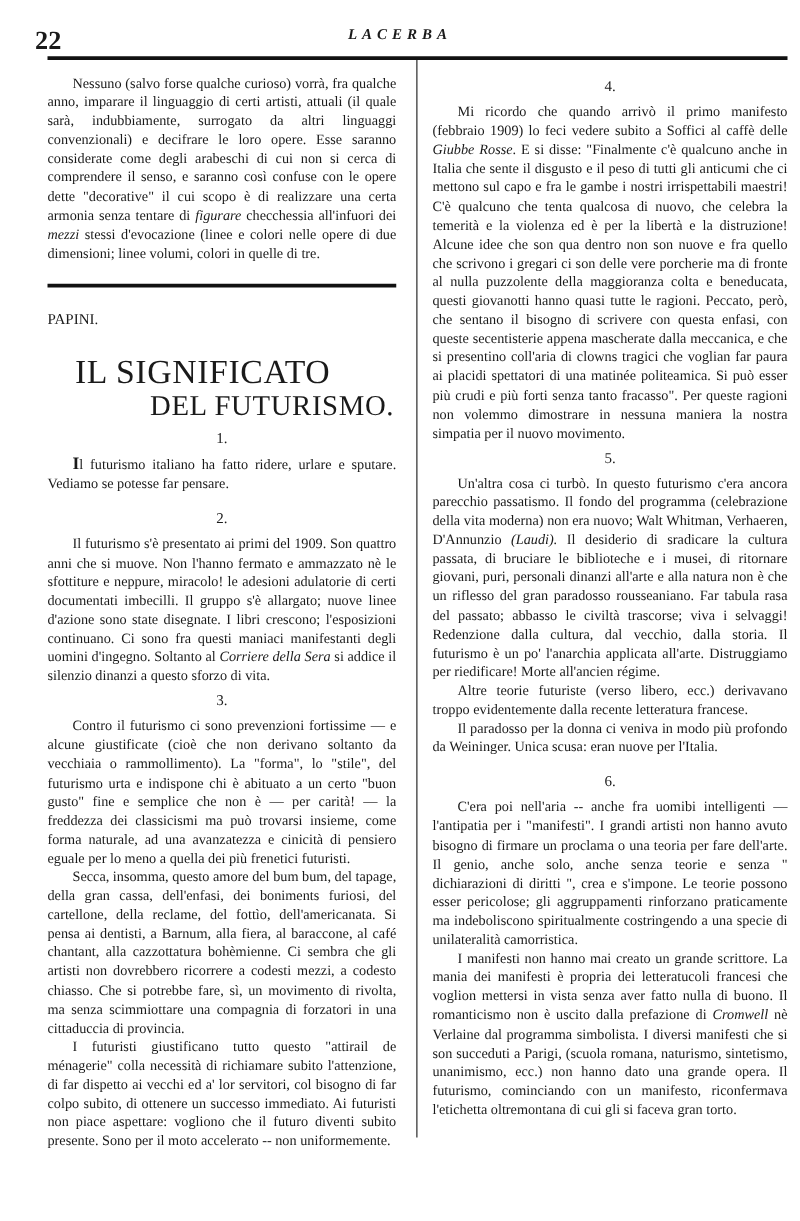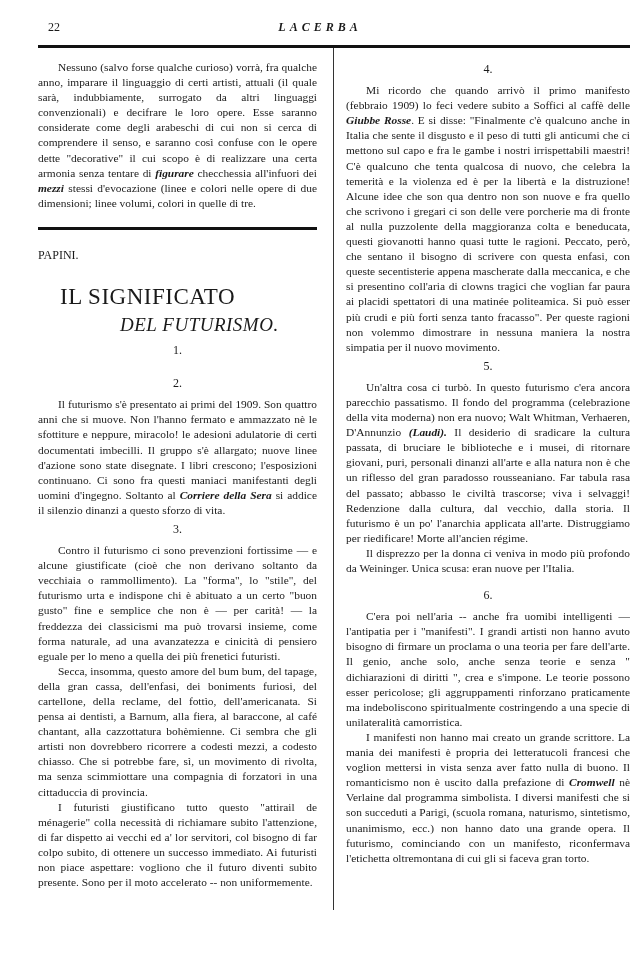--- a/index.html
+++ b/index.html
@@ -1,71 +1,73 @@
 <!DOCTYPE html>
 <html><head>
 <meta charset="utf-8">
 <style>
   html, body { margin: 0; padding: 0; background: #ffffff; }
   body { width: 640px; height: 977px; position: relative; overflow: hidden;
          font-family: "Liberation Serif", "DejaVu Serif", serif; color: #1a1a1a; }
-  .page-number { position: absolute; left: 48px; top: 20px; font-size: 12px; font-weight: normal; }
+  .page-number { position: absolute; left: 28px; top: 20px; font-size: 21px; font-weight: bold; }
   .masthead { position: absolute; left: 0; width: 640px; top: 20px; text-align: center;
               font-size: 12px; font-style: italic; font-weight: bold; letter-spacing: 4px; }
   .header-rule { position: absolute; left: 38px; width: 592px; top: 45px; height: 3px; background: #111; }
   .col-divider { position: absolute; left: 270px; top: 48px; width: 1px; height: 862px; background: #333; }
   .col-divider.main { left: 333px; top: 48px; height: 862px; }
   .column { position: absolute; font-size: 11.4px; line-height: 15.1px; text-align: justify; }
   .col-left { left: 38px; width: 279px; top: 60px; }
   .col-right { left: 346px; width: 284px; top: 58px; }
   p { margin: 0; text-indent: 20px; }
   p.noindent { text-indent: 0; }
   .sec-num { text-align: center; margin: 4px 0 6px; font-size: 12px; }
   .rule-section { height: 3px; background: #111; margin: 16px 0 18px; }
   .byline { font-size: 12px; margin-bottom: 17px; }
-  .title1 { font-size: 23px; line-height: 28px; margin-left: 22px; letter-spacing: 0.5px; margin-top: 20px; }
-  .title2 { font-size: 19px; line-height: 28px; margin-left: 82px; letter-spacing: 0.5px; margin-bottom: 4px; font-style: italic; }
+  .title1 { font-size: 27px; line-height: 28px; margin-left: 22px; letter-spacing: 0.5px; margin-top: 20px; }
+  .title2 { font-size: 23px; line-height: 28px; margin-left: 82px; letter-spacing: 0.5px; margin-bottom: 4px; }
   .dropcap { font-weight: bold; font-size: 14px; }
-  em { font-style: italic; font-weight: bold; }
+  em { font-style: italic; }
   .gap { height: 8px; }
 </style>
 </head>
 <body>
 
 <div class="page-number">22</div>
 <div class="masthead">LACERBA</div>
 <div class="header-rule"></div>
 <div class="col-divider main"></div>
 
 <div class="column col-left">
   <p><span>Nessuno (salvo forse qualche curioso) vorrà, fra qualche anno, imparare il linguaggio di certi artisti, attuali (il quale sarà, indubbiamente, surrogato da altri linguaggi convenzionali) e decifrare le loro opere. Esse saranno considerate come degli arabeschi di cui non si cerca di comprendere il senso, e saranno così confuse con le opere dette "decorative" il cui scopo è di realizzare una certa armonia senza tentare di</span> <em>figurare</em> <span>checchessia all'infuori dei</span> <em>mezzi</em> <span>stessi d'evocazione (linee e colori nelle opere di due dimensioni; linee volumi, colori in quelle di tre.</span></p>
 
   <div class="rule-section"></div>
 
   <div class="byline">PAPINI.</div>
   <div class="title1">IL SIGNIFICATO</div>
   <div class="title2">DEL FUTURISMO.</div>
 
   <div class="sec-num">1.</div>
+  <p><span class="dropcap">I</span><span>l futurismo italiano ha fatto ridere, urlare e sputare. Vediamo se potesse far pensare.</span></p>
 
   <div class="gap"></div>
   <div class="sec-num">2.</div>
   <p><span>Il futurismo s'è presentato ai primi del 1909. Son quattro anni che si muove. Non l'hanno fermato e ammazzato nè le sfottiture e neppure, miracolo! le adesioni adulatorie di certi documentati imbecilli. Il gruppo s'è allargato; nuove linee d'azione sono state disegnate. I libri crescono; l'esposizioni continuano. Ci sono fra questi maniaci manifestanti degli uomini d'ingegno. Soltanto al</span> <em>Corriere della Sera</em> <span>si addice il silenzio dinanzi a questo sforzo di vita.</span></p>
 
   <div class="sec-num">3.</div>
   <p>Contro il futurismo ci sono prevenzioni fortissime — e alcune giustificate (cioè che non derivano soltanto da vecchiaia o rammollimento). La "forma", lo "stile", del futurismo urta e indispone chi è abituato a un certo "buon gusto" fine e semplice che non è — per carità! — la freddezza dei classicismi ma può trovarsi insieme, come forma naturale, ad una avanzatezza e cinicità di pensiero eguale per lo meno a quella dei più frenetici futuristi.</p>
   <p>Secca, insomma, questo amore del bum bum, del tapage, della gran cassa, dell'enfasi, dei boniments furiosi, del cartellone, della reclame, del fottìo, dell'americanata. Si pensa ai dentisti, a Barnum, alla fiera, al baraccone, al café chantant, alla cazzottatura bohèmienne. Ci sembra che gli artisti non dovrebbero ricorrere a codesti mezzi, a codesto chiasso. Che si potrebbe fare, sì, un movimento di rivolta, ma senza scimmiottare una compagnia di forzatori in una cittaduccia di provincia.</p>
   <p>I futuristi giustificano tutto questo "attirail de ménagerie" colla necessità di richiamare subito l'attenzione, di far dispetto ai vecchi ed a' lor servitori, col bisogno di far colpo subito, di ottenere un successo immediato. Ai futuristi non piace aspettare: vogliono che il futuro diventi subito presente. Sono per il moto accelerato -- non uniformemente.</p>
 </div>
 
 <div class="column col-right">
   <div class="sec-num">4.</div>
   <p><span>Mi ricordo che quando arrivò il primo manifesto (febbraio 1909) lo feci vedere subito a Soffici al caffè delle</span> <em>Giubbe Rosse</em><span>. E si disse: "Finalmente c'è qualcuno anche in Italia che sente il disgusto e il peso di tutti gli anticumi che ci mettono sul capo e fra le gambe i nostri irrispettabili maestri! C'è qualcuno che tenta qualcosa di nuovo, che celebra la temerità e la violenza ed è per la libertà e la distruzione! Alcune idee che son qua dentro non son nuove e fra quello che scrivono i gregari ci son delle vere porcherie ma di fronte al nulla puzzolente della maggioranza colta e beneducata, questi giovanotti hanno quasi tutte le ragioni. Peccato, però, che sentano il bisogno di scrivere con questa enfasi, con queste secentisterie appena mascherate dalla meccanica, e che si presentino coll'aria di clowns tragici che voglian far paura ai placidi spettatori di una matinée politeamica. Si può esser più crudi e più forti senza tanto fracasso". Per queste ragioni non volemmo dimostrare in nessuna maniera la nostra simpatia per il nuovo movimento.</span></p>
 
   <div class="sec-num">5.</div>
   <p><span>Un'altra cosa ci turbò. In questo futurismo c'era ancora parecchio passatismo. Il fondo del programma (celebrazione della vita moderna) non era nuovo; Walt Whitman, Verhaeren, D'Annunzio</span> <em>(Laudi).</em> <span>Il desiderio di sradicare la cultura passata, di bruciare le biblioteche e i musei, di ritornare giovani, puri, personali dinanzi all'arte e alla natura non è che un riflesso del gran paradosso rousseaniano. Far tabula rasa del passato; abbasso le civiltà trascorse; viva i selvaggi! Redenzione dalla cultura, dal vecchio, dalla storia. Il futurismo è un po' l'anarchia applicata all'arte. Distruggiamo per riedificare! Morte all'ancien régime.</span></p>
-  <p>Il disprezzo per la donna ci veniva in modo più profondo da Weininger. Unica scusa: eran nuove per l'Italia.</p>
+  <p>Altre teorie futuriste (verso libero, ecc.) derivavano troppo evidentemente dalla recente letteratura francese.</p>
+  <p>Il paradosso per la donna ci veniva in modo più profondo da Weininger. Unica scusa: eran nuove per l'Italia.</p>
 
   <div class="gap"></div>
   <div class="sec-num">6.</div>
   <p>C'era poi nell'aria -- anche fra uomibi intelligenti — l'antipatia per i "manifesti". I grandi artisti non hanno avuto bisogno di firmare un proclama o una teoria per fare dell'arte. Il genio, anche solo, anche senza teorie e senza " dichiarazioni di diritti ", crea e s'impone. Le teorie possono esser pericolose; gli aggruppamenti rinforzano praticamente ma indeboliscono spiritualmente costringendo a una specie di unilateralità camorristica.</p>
   <p><span>I manifesti non hanno mai creato un grande scrittore. La mania dei manifesti è propria dei letteratucoli francesi che voglion mettersi in vista senza aver fatto nulla di buono. Il romanticismo non è uscito dalla prefazione di</span> <em>Cromwell</em> <span>nè Verlaine dal programma simbolista. I diversi manifesti che si son succeduti a Parigi, (scuola romana, naturismo, sintetismo, unanimismo, ecc.) non hanno dato una grande opera. Il futurismo, cominciando con un manifesto, riconfermava l'etichetta oltremontana di cui gli si faceva gran torto.</span></p>
 </div>
 
 </body></html>

